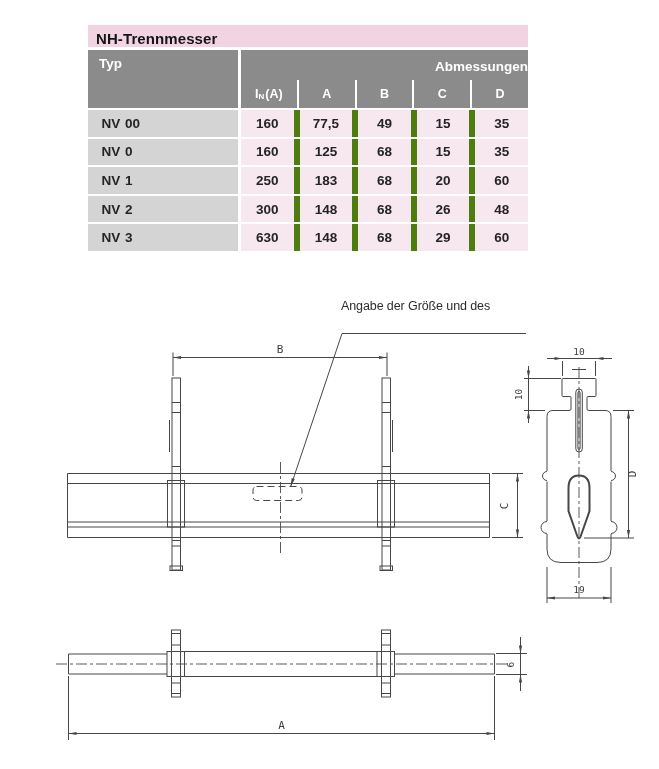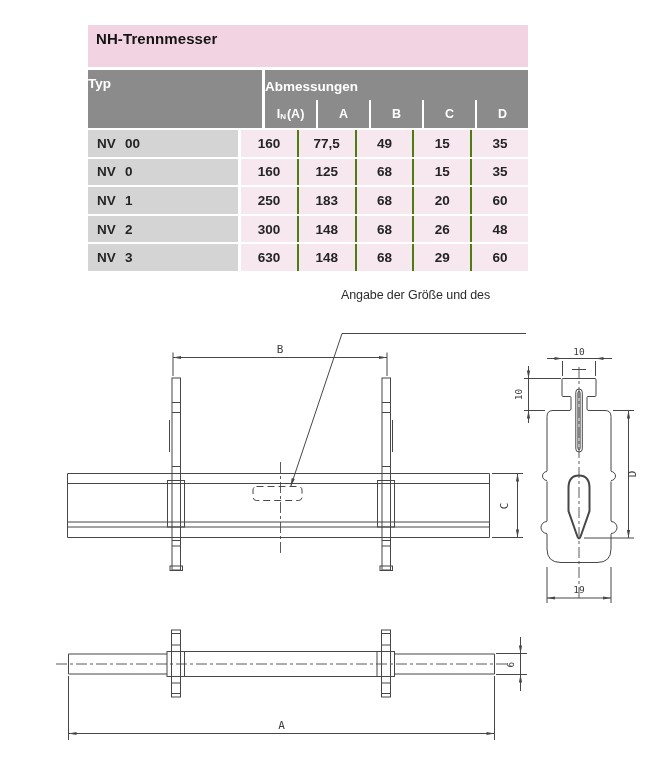--- a/index.html
+++ b/index.html
@@ -3,56 +3,56 @@
 <meta charset="utf-8">
 <style>
   html,body { margin:0; padding:0; background:#ffffff; }
   .page {
     position:relative; width:659px; height:769px; background:#fff; overflow:hidden;
     font-family:"Liberation Sans", sans-serif;
   }
   
   .tbl { position:absolute; left:88px; top:25px; width:440px; }
   .banner {
-    height:42px; background:var(--banner-pink,#f1d3e1);
+    height:22px; background:var(--banner-pink,#f1d3e1);
     font-weight:bold; font-size:15px; color:#141414; letter-spacing:.1px;
     line-height:27px; padding-left:8px; box-sizing:border-box;
   }
   .hdr { display:flex; margin-top:3px; }
   .hdr-typ {
-    width:174px; height:58px; background:var(--header-gray,#8b8b8b); color:#fff;
-    font-weight:bold; font-size:13.5px; padding:6px 0 0 0; box-sizing:border-box;
+    width:150px; height:58px; background:var(--header-gray,#8b8b8b); color:#fff;
+    font-weight:bold; font-size:13.5px; padding:6px 0 0 11px; box-sizing:border-box;
   }
   .hdr-right { flex:1; margin-left:3px; }
   .hdr-group {
     height:30px; background:var(--header-gray,#8b8b8b); color:#fff; font-weight:bold;
-    font-size:13.5px; text-align:left; line-height:33px;
+    font-size:13.5px; text-align:right; line-height:33px;
   }
   .hdr-cols { display:flex; height:28px; }
   .hdr-cell {
     flex:1; background:var(--header-gray,#8b8b8b); color:#fff; font-weight:bold;
     font-size:12.5px; display:flex; align-items:center; justify-content:center;
   }
   .hdr-cell + .hdr-cell { border-left:2px solid #fff; }
   .hdr-cell sub { font-size:8px; margin:4px 1px 0 0; }
-  .row { display:flex; margin-top:2px; height:26.6px; }
+  .row { display:flex; margin-top:2px; height:26.6px;text-align:center; }
   .row-typ {
     width:150px; background:var(--typ-gray,#d4d4d4); display:flex; align-items:center;
     padding-left:9px; box-sizing:border-box; font-size:13.5px; font-weight:600; color:#242424;
   }
   .row-typ .series { width:28px; }
   .row-data { flex:1; margin-left:3px; display:flex; }
   .cell {
     flex:1; background:var(--cell-pink,#f7e7ee); display:flex; align-items:center;
     justify-content:center; font-size:13.5px; font-weight:700; color:#242424;
   }
-  .cell + .cell { border-left:2px solid #4d7c0f; }
+  .cell + .cell { border-left:6px solid #4d7c0f; }
   
   .annotation {
-    position:absolute; left:341px; top:286px; width:210px;
+    position:absolute; left:341px; top:297px; width:210px;
     font-size:12.5px; font-weight:500; color:#2c2c2c; line-height:19px; letter-spacing:-.1px;
   }
   
   svg.drawing { position:absolute; left:0; top:0; }
   .ln   { stroke:#474747; stroke-width:1; fill:none; }
   .thick{ stroke:#474747; stroke-width:2; fill:none; }
   .arr  { fill:#474747; stroke:none; }
   .erase{ fill:#ffffff; stroke:none; }
   .cl   { stroke:#474747; stroke-width:0.9; fill:none; stroke-dasharray:11 3 3 3; }
   .dashed { stroke:#474747; stroke-width:1; fill:none; stroke-dasharray:7 4; }

